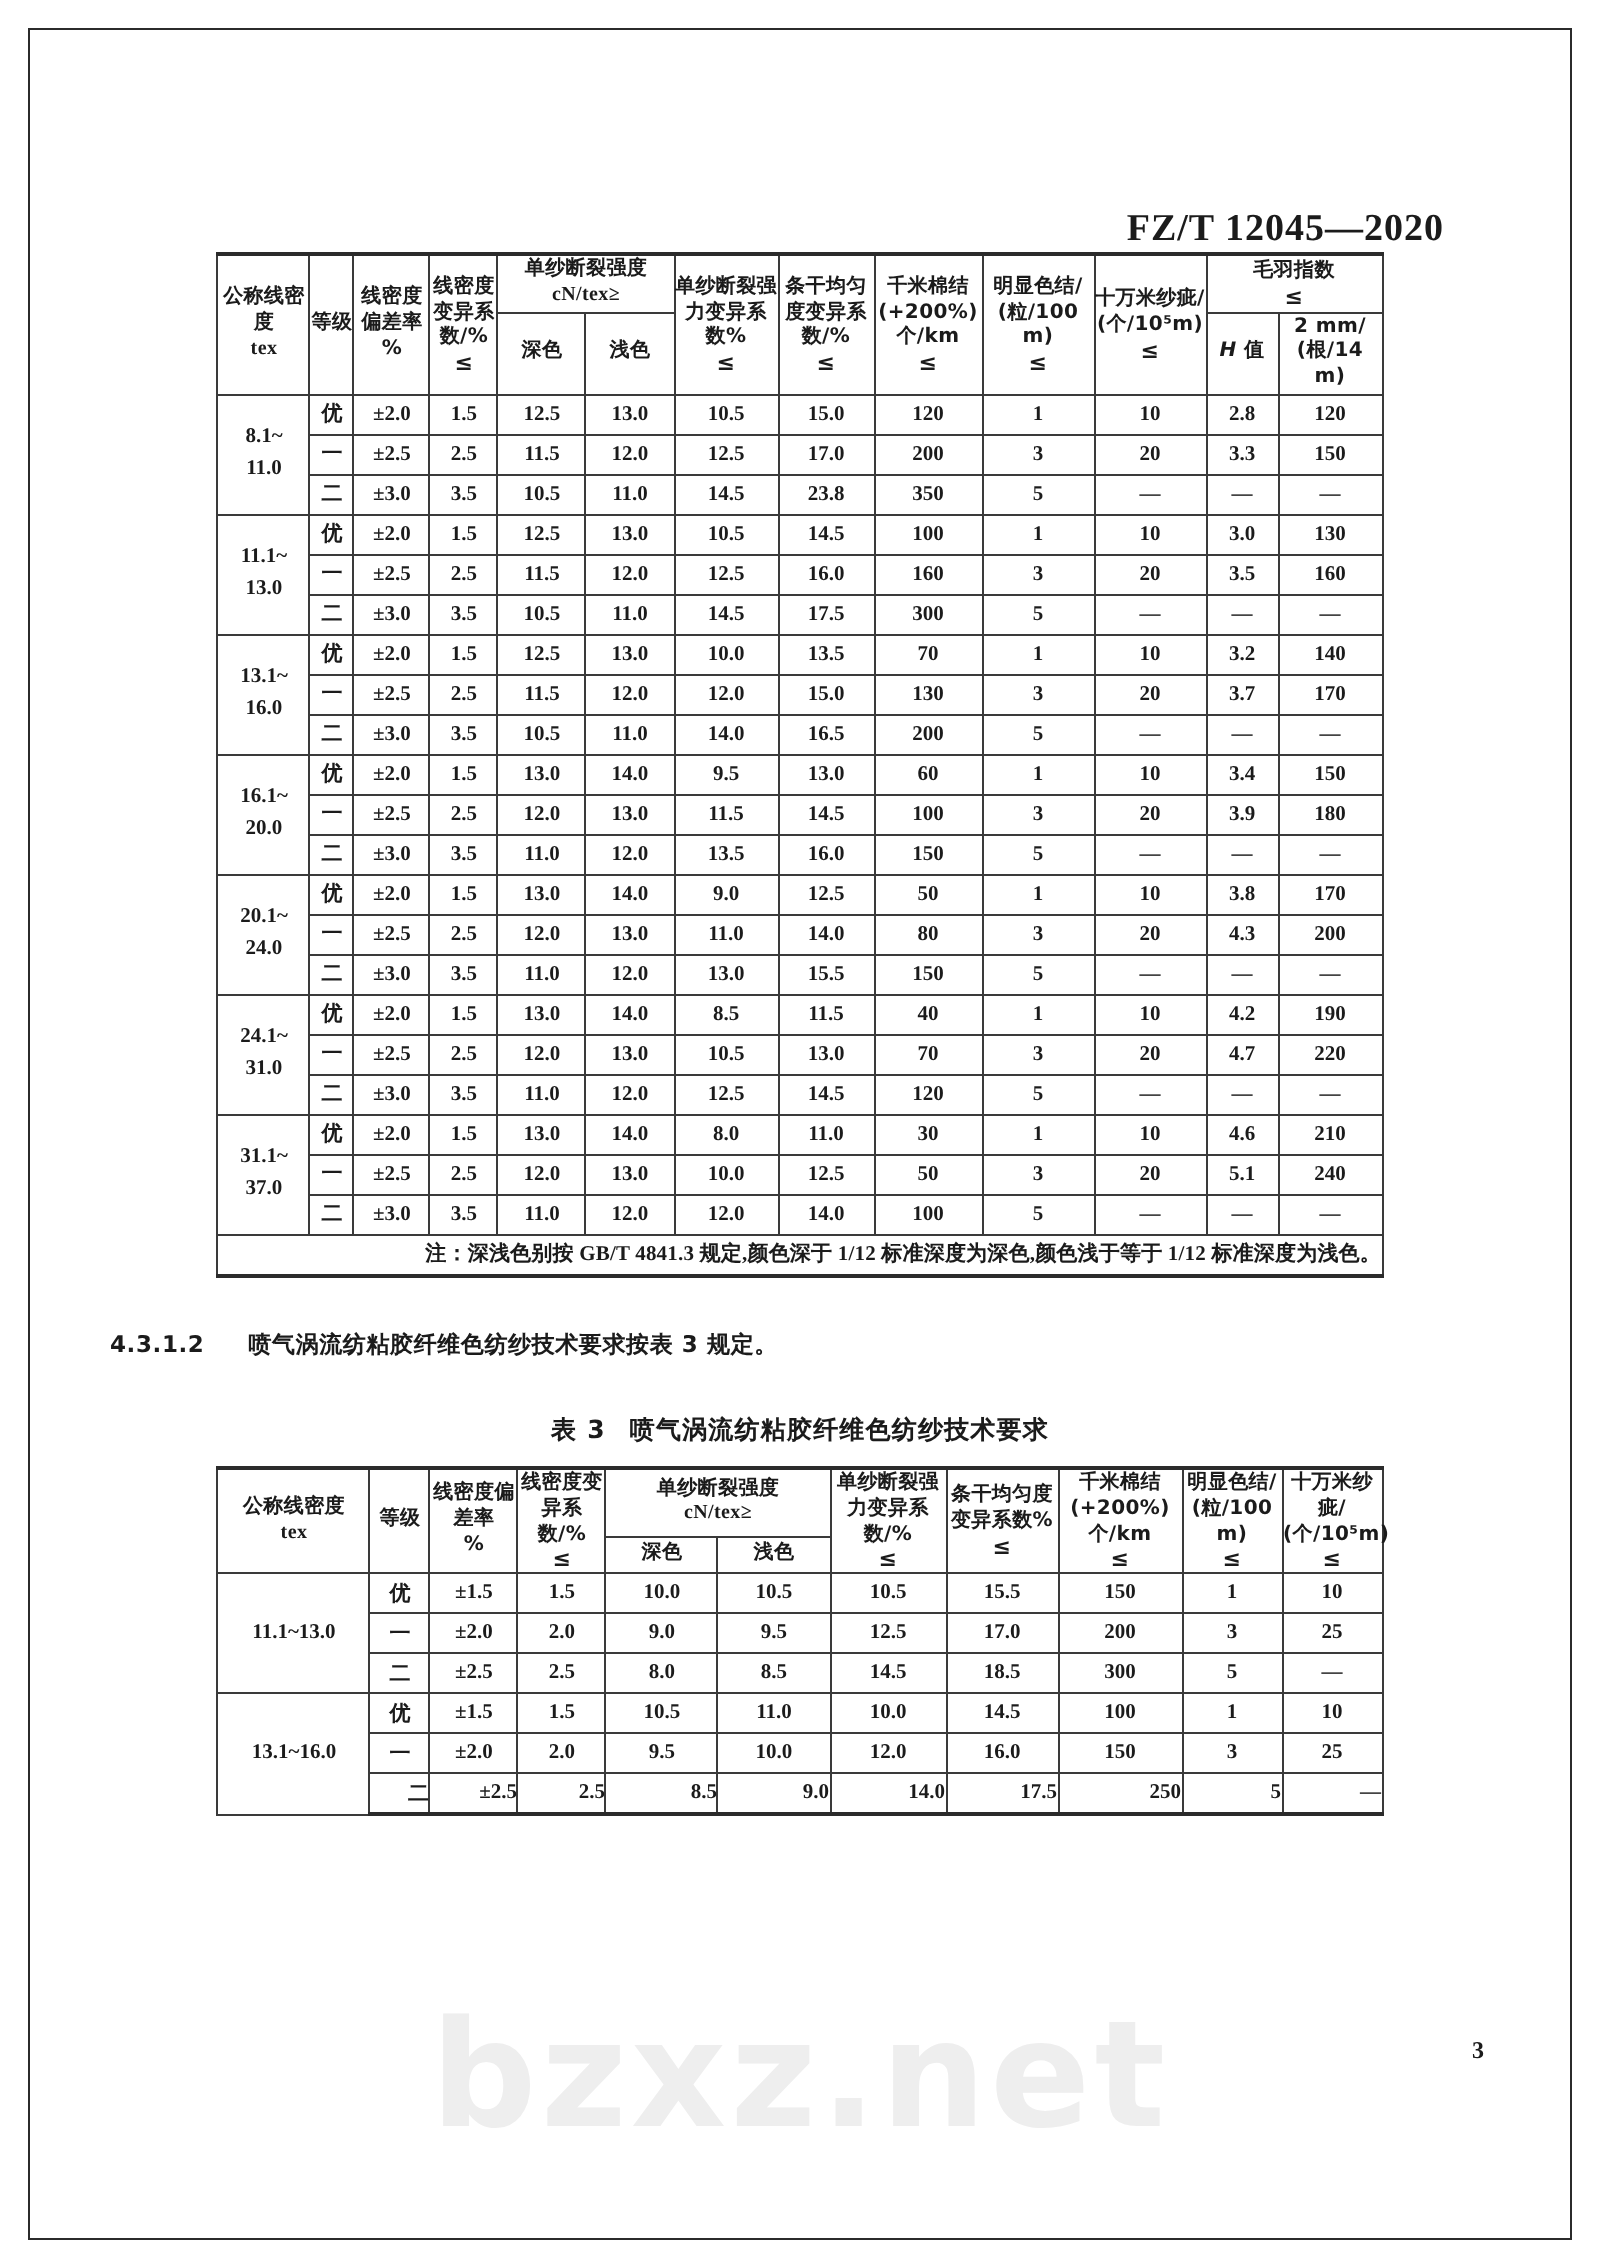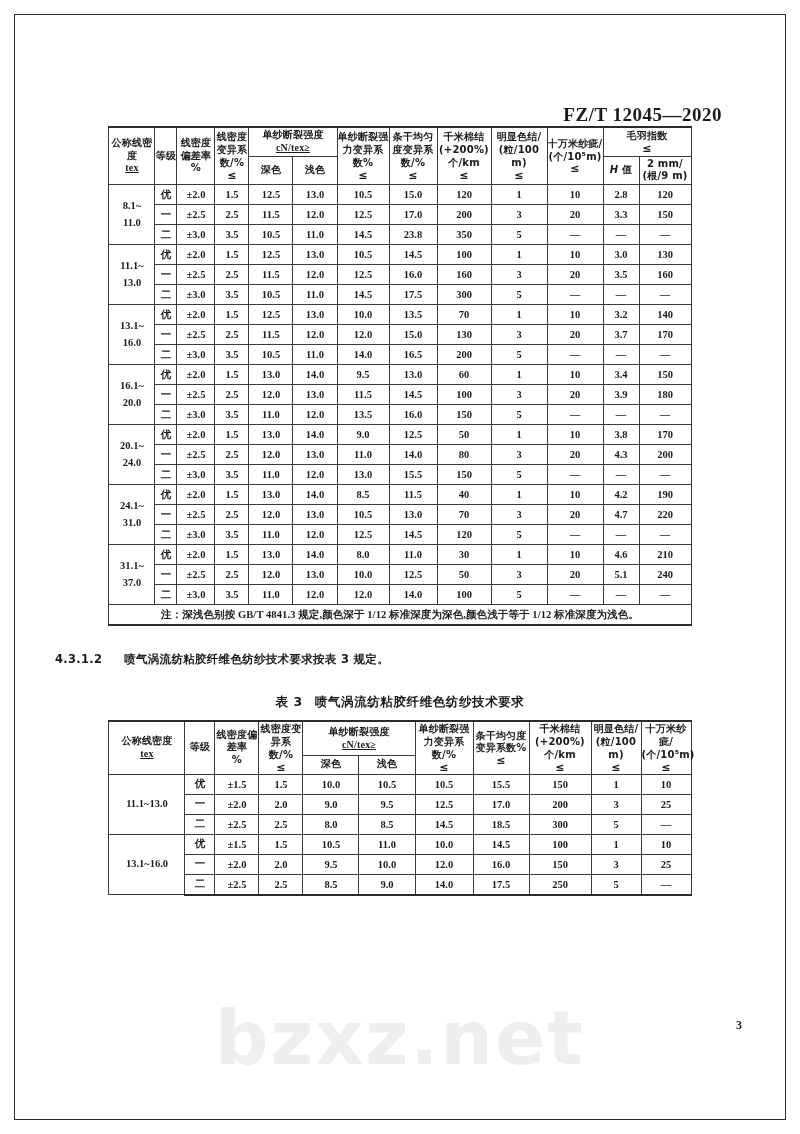--- a/index.html
+++ b/index.html
@@ -85,39 +85,39 @@
     font-size: 10px;
     letter-spacing: 0.2px;
   }
   table.std thead tr:first-child th { border-top: 2px solid #2b2b2b; }
   table.std td {
     font-family: "Liberation Serif", serif;
     font-weight: bold;
     font-size: 10.5px;
     height: 17px;
   }
-  .hdr-unit { font-family: "Liberation Serif", serif; font-weight: bold; text-decoration: underline; }
+  .hdr-unit { font-family: "Liberation Serif", serif; font-weight: bold; }
   .le { display: block; font-weight: bold; font-size: 11px; line-height: 1; }
   td.grade {
     font-family: "DejaVu Sans", "Liberation Sans", sans-serif;
     font-size: 10.5px;
   }
   td.rowlabel { font-size: 10.5px; line-height: 1.55; }
   tr.grp-start td { border-top: 1px solid #3a3a3a; }
   tr.grp-end td { border-bottom: 1px solid #3a3a3a; }
   td.note {
     text-align: left;
     font-family: "DejaVu Sans", "Liberation Sans", sans-serif;
     font-weight: normal;
     font-size: 9.5px;
     padding: 3px 0 3px 26px;
     border-bottom: 2px solid #2b2b2b;
     letter-spacing: 0.1px;
   }
-  table.std tbody tr:last-child td { border-bottom: 2px solid #2b2b2b; }
+  table.std tbody tr:last-child td { border-bottom: 2px solid #2b2b2b; text-align: right; }
   table.std tbody tr.has-note td.note { border-bottom: 2px solid #2b2b2b; }
 
   .clause {
     margin-top: 26px;
     margin-left: 0;
     font-family: "DejaVu Sans", "Liberation Sans", sans-serif;
     font-weight: bold;
     font-size: 11.5px;
     letter-spacing: 0.3px;
   }
@@ -209,21 +209,21 @@
             <span>毛羽指数</span>
             <span class="le">≤</span>
           </th>
         </tr>
         <tr>
           <th>深色</th>
           <th>浅色</th>
           <th><i>H</i> 值</th>
           <th>
             <span>2 mm/</span><br>
-            <span>(根/9 m)</span>
+            <span>(根/14 m)</span>
           </th>
         </tr>
       </thead>
       <tbody>
           <tr class="grp-start">
             <td rowspan="3" class="rowlabel">8.1~<br>11.0</td>
             <td class="grade">优</td>
             <td>±2.0</td>
             <td>1.5</td>
             <td>12.5</td>

